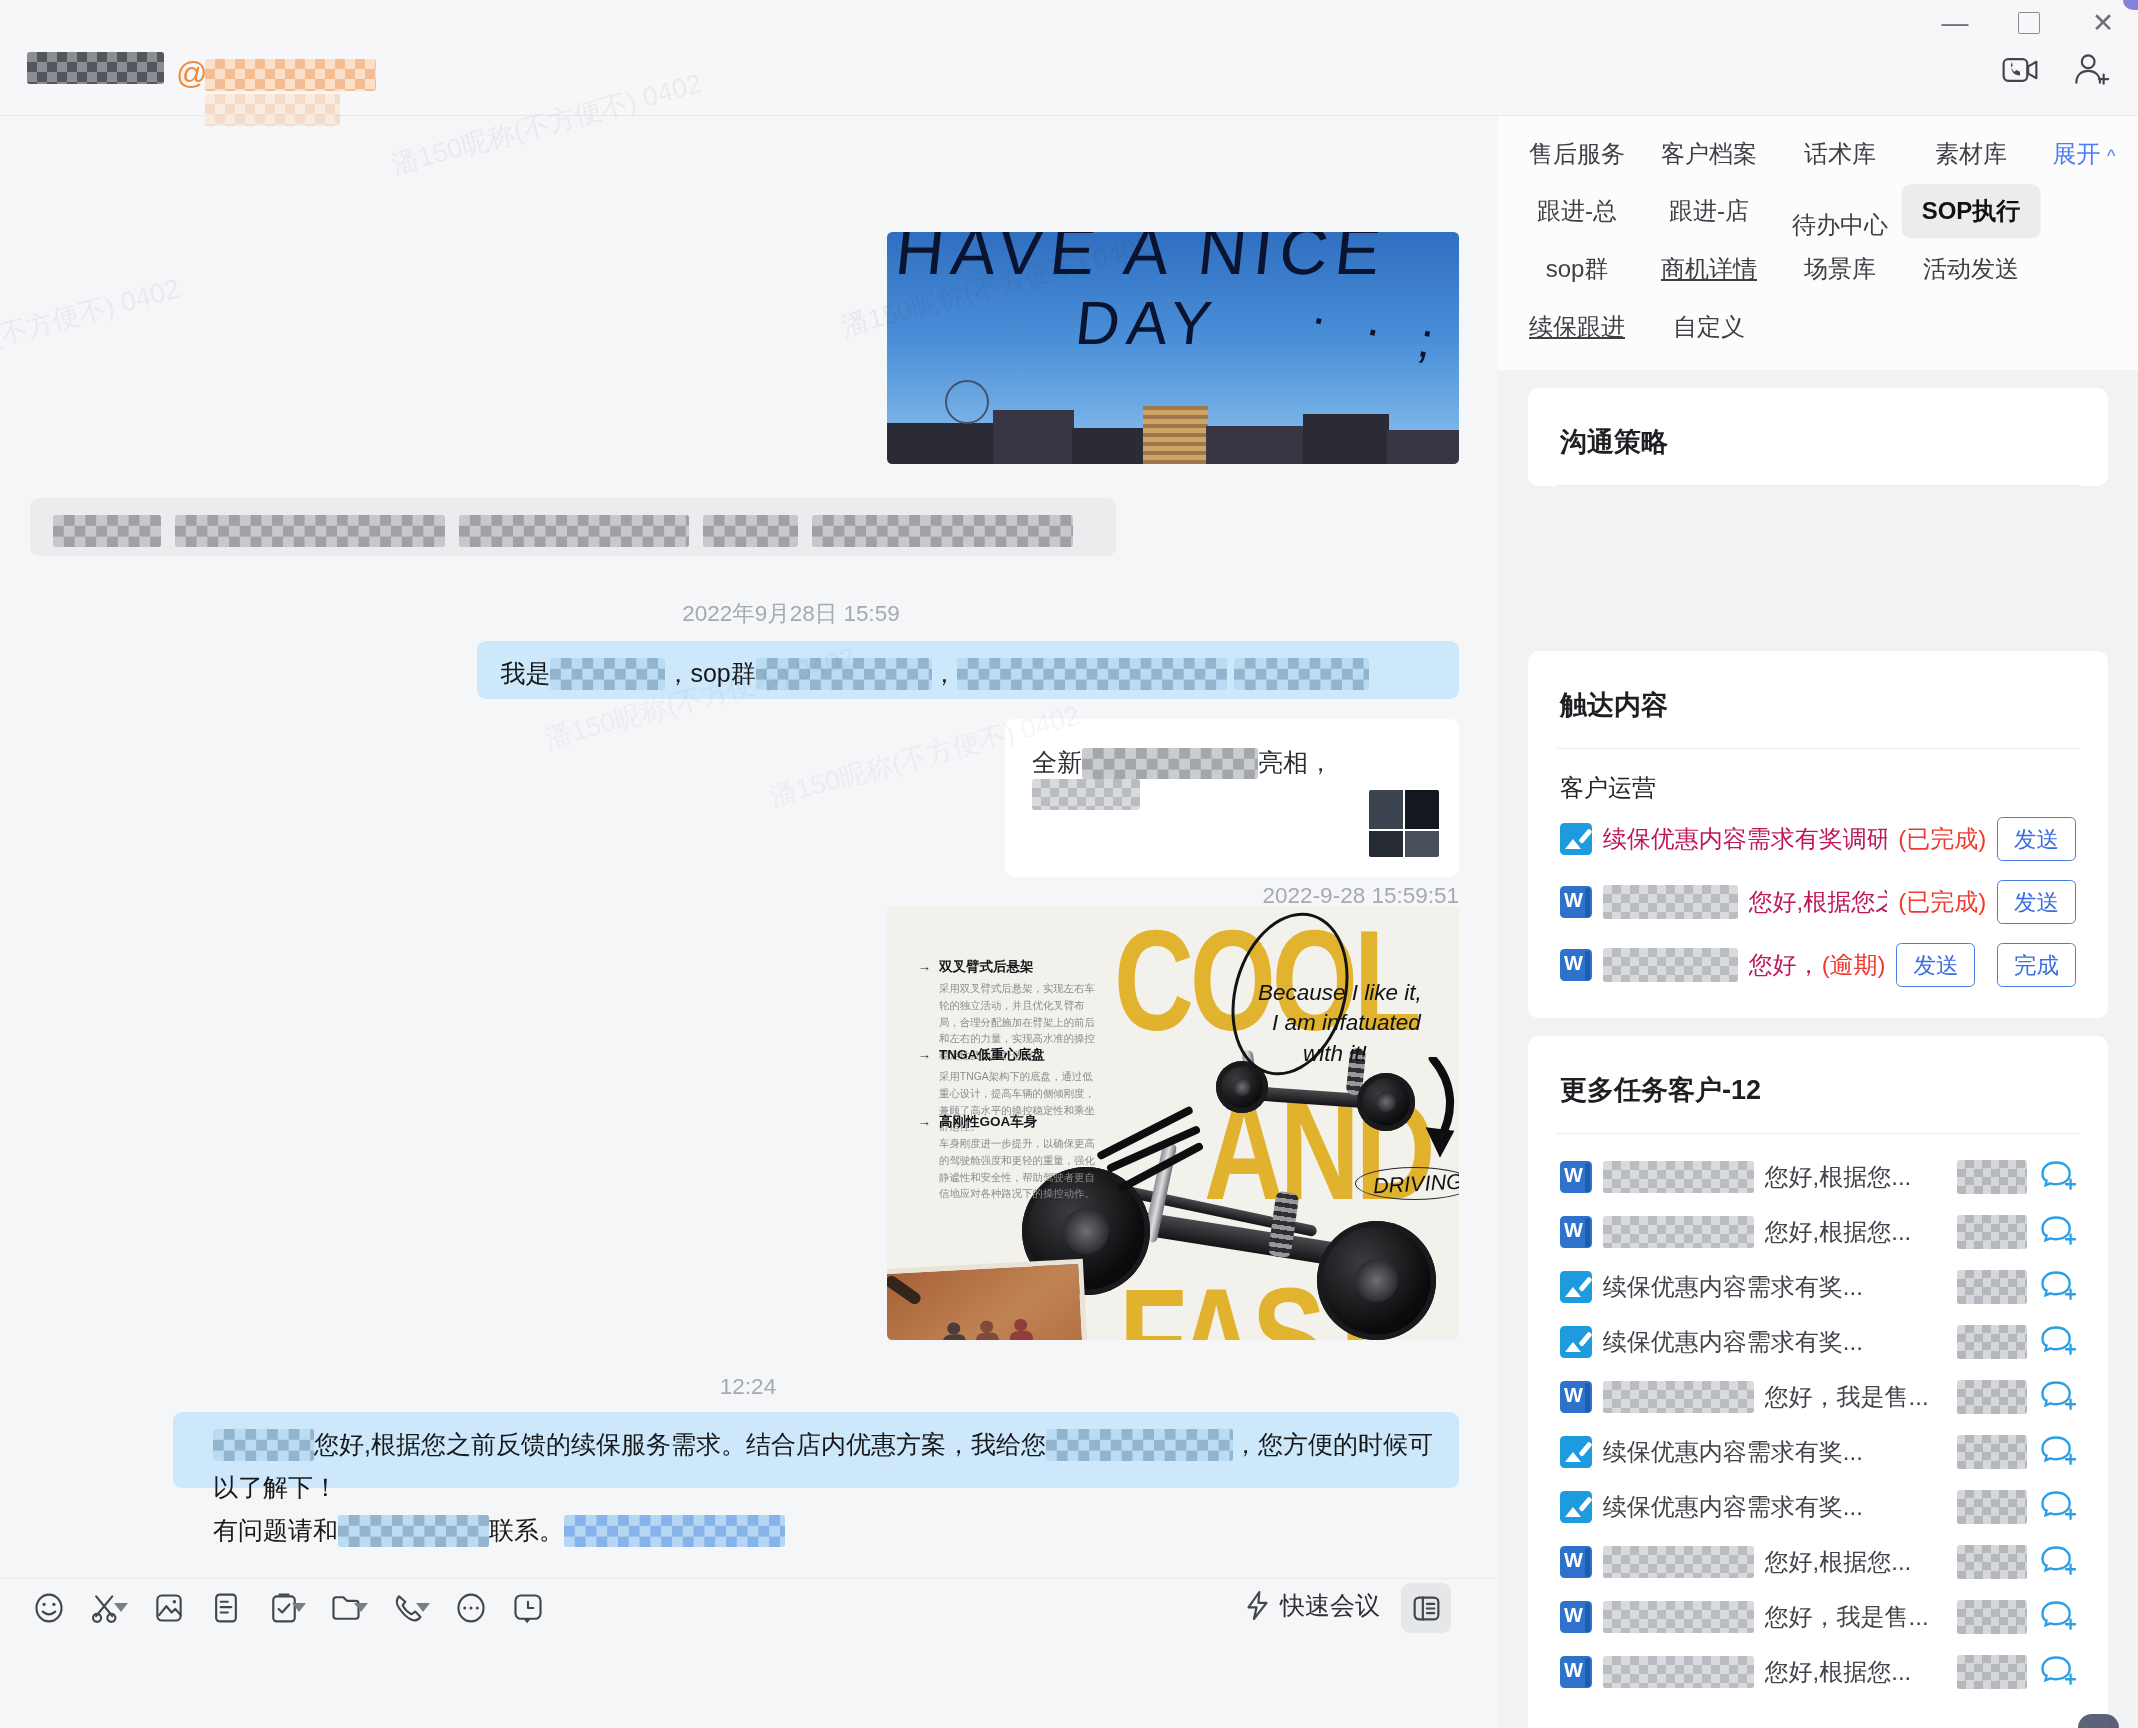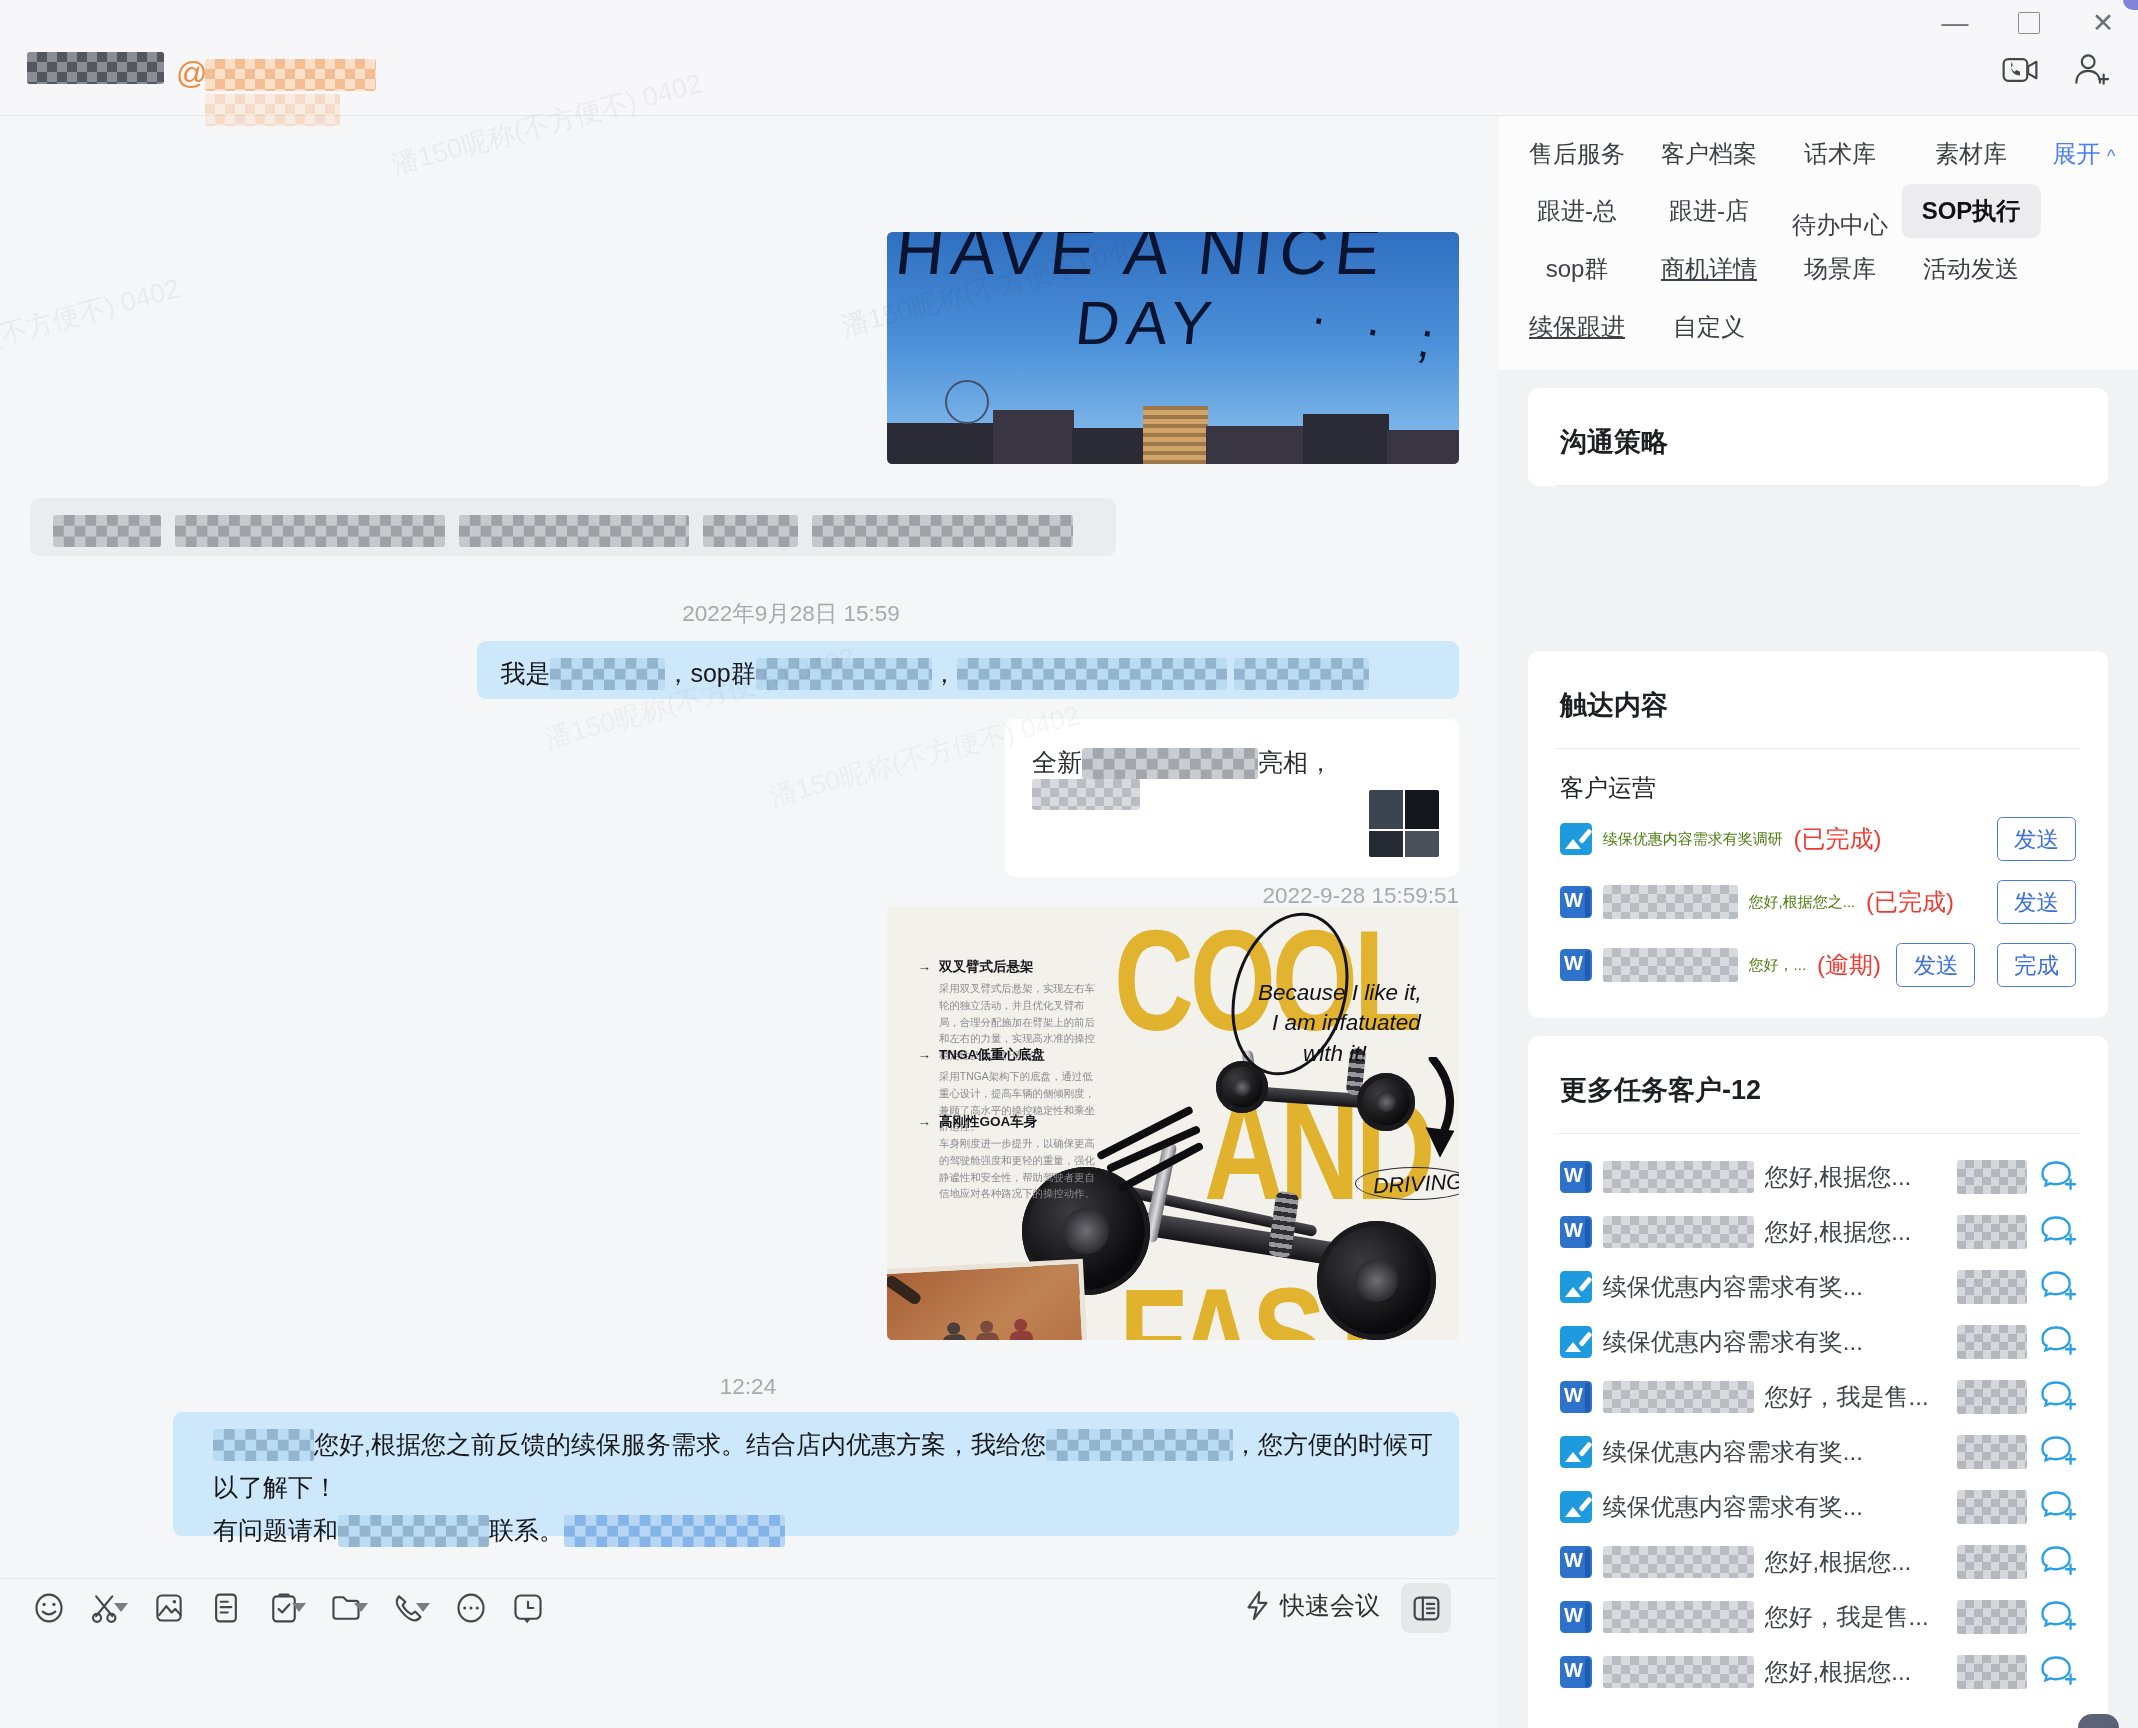--- a/index.html
+++ b/index.html
@@ -30,21 +30,21 @@
   .mz.blue{background:repeating-conic-gradient(#93b3cf 0% 25%, #badcf2 25% 50%) 0 0/21.6px 21.6px;}
   .mz.link{background:repeating-conic-gradient(#85b4e8 0% 25%, #b7d6f3 25% 50%) 0 0/21.6px 21.6px;}
   .mz.lite{background:repeating-conic-gradient(#b9bcc1 0% 25%, #d8dadd 25% 50%) 0 0/18px 18px;}
   .mz.gray{background:repeating-conic-gradient(#9fa1a6 0% 25%, #c6c8cb 25% 50%) 0 0/21.6px 21.6px;}
   
   .ts{position:absolute;font-size:22.5px;color:#a6a9ae;}
   .bub{position:absolute;border-radius:9px;font-size:25px;line-height:43px;padding:10.8px 23.4px;box-sizing:border-box;}
   .bub.sys{left:30px;top:382px;width:1086px;height:58px;background:#ebecee;}
   .bub.me{background:#cde7fb;color:#17181a;}
   .b1{left:477px;top:525px;width:982px;height:58px;}
-  .b2{left:173px;top:1296px;width:1286px;height:124px;padding-left:40px;}
+  .b2{left:173px;top:1296px;width:1286px;height:76px;padding-left:40px;}
   .card-msg{position:absolute;left:1005px;top:603px;width:454px;height:158px;background:#ffffff;border-radius:9px;
             font-size:25px;color:#2b2c2f;padding:27px 27px;box-sizing:border-box;}
   .card-thumb{position:absolute;right:20px;bottom:20px;width:70px;height:67px;background:#fff;display:grid;
               grid-template-columns:1fr 1fr;grid-template-rows:3fr 2fr;gap:1.8px;border-radius:1.8px;overflow:hidden;}
   .card-thumb i{display:block;}
   
   .have{position:absolute;left:887px;top:116px;width:572px;height:232px;border-radius:5.4px;overflow:hidden;
         background:linear-gradient(180deg,#306fc0 0%,#4b90d9 48%,#8ec2ee 100%);}
   .have .hw{position:absolute;color:#0a1330;font-weight:400;letter-spacing:7.2px;transform:skewX(-6deg);}
   .have .l1{left:9px;top:-20px;font-size:67px;}
@@ -95,21 +95,21 @@
   .tab{position:absolute;font-size:24px;color:#3d3f44;transform:translate(-50%,-50%);white-space:nowrap;cursor:pointer;}
   .tab.active{background:#ececee;border-radius:9px;padding:10.8px 20px;font-weight:bold;color:#111;}
   .tab.expand{color:#4a7df6;}
   .tab .up{font-size:18px;}
   .pcard{position:absolute;left:30px;width:580px;background:#fff;border-radius:10.8px;box-sizing:border-box;padding:0 32px;}
   .pcard h3{margin:0;padding:36px 0 25px;font-size:27px;font-weight:600;color:#1e1f23;}
   .pdiv{height:0.9px;background:#ededef;margin:0 -3.6px;}
   .pbody{padding:27px 0 32px;font-size:24px;line-height:40px;color:#3b3d42;}
   .pgroup{padding:23.4px 0 3.6px;font-size:24px;color:#232428;}
   .r-row{display:flex;align-items:center;height:63px;gap:10.8px;}
-  .r-text{font-size:15px;color:#4d7c0f;white-space:nowrap;overflow:hidden;}
+  .r-text{font-size:24px;color:#be185d;white-space:nowrap;overflow:hidden;}
   .r-status{font-size:24px;color:#f03a30;white-space:nowrap;}
   .p-btn{margin-left:auto;flex:0 0 auto;background:#fff;border:1.8px solid #4a79e6;color:#3a6ee0;font-size:22.5px;
          border-radius:5.4px;padding:5.4px 16px;cursor:pointer;font-family:inherit;}
   .p-btn.second{margin-left:10.8px;}
   .m-row{display:flex;align-items:center;height:55px;gap:10.8px;}
   .m-text{font-size:24px;color:#404349;white-space:nowrap;overflow:hidden;flex:0 1 auto;}
   .m-spacer{flex:1;}
   .name-mz{width:70px;height:34px;flex:0 0 auto;border-radius:2.7px;
            background:repeating-conic-gradient(#b4b7bc 0% 25%, #d5d7da 25% 50%) 0 0/17px 17px;}
   .doc-ic{flex:0 0 auto;width:32px;height:32px;border-radius:4.5px;position:relative;}

